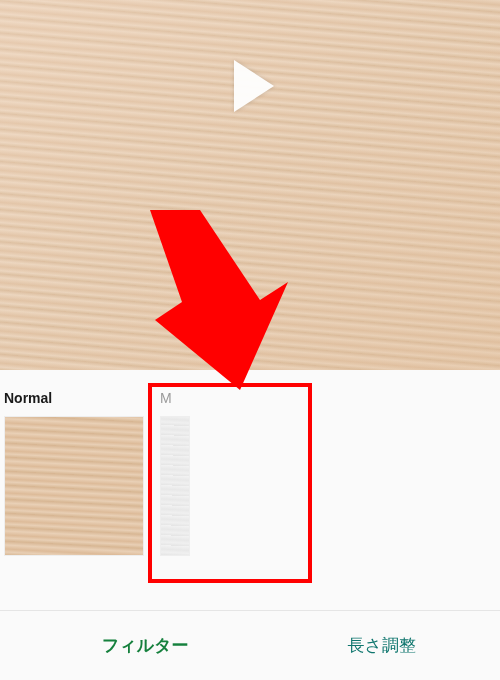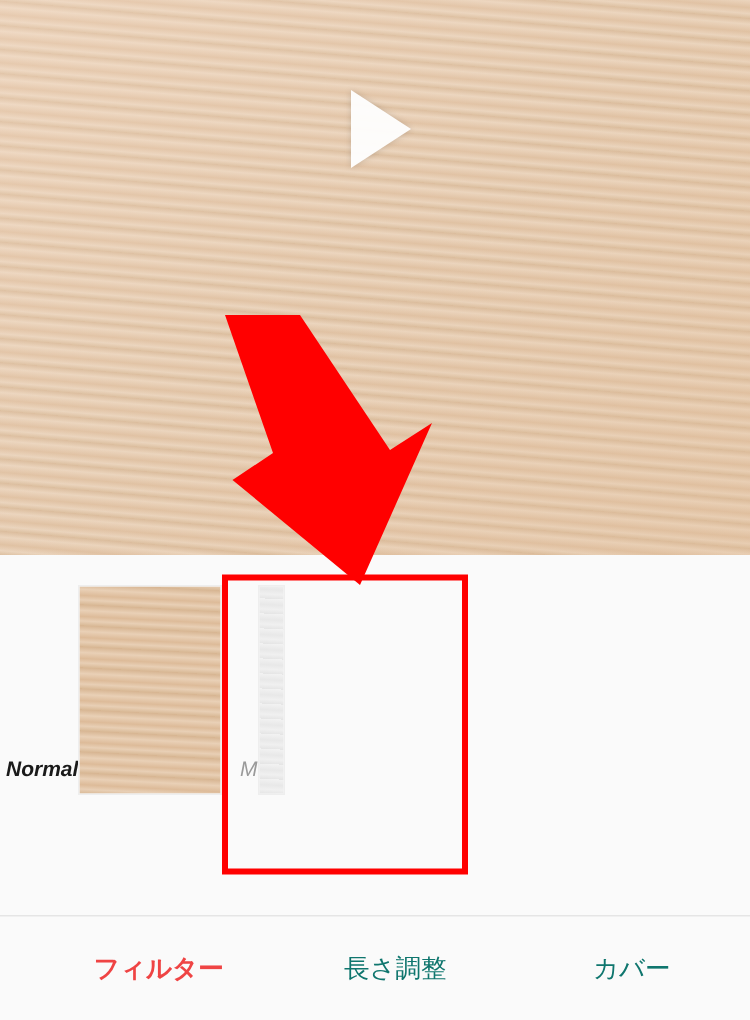--- a/index.html
+++ b/index.html
@@ -40,25 +40,24 @@
     overflow: hidden;
   }
   .filters-row {
     display: flex;
     gap: 12px;
     padding: 0 4px;
     align-items: flex-start;
   }
   .filter-item {
     display: flex;
-    flex-direction: row;
-    align-items: flex-end;
+    flex-direction: column;
+    align-items: flex-start;
     width: 144px;
     flex-shrink: 0;
-    font-style: italic;
   }
   .filter-label {
     font-size: 14px;
     margin-bottom: 10px;
     color: #9a9a9a;
     font-weight: 400;
   }
   .filter-label.selected {
     color: #1a1a1a;
     font-weight: 600;
@@ -105,21 +104,21 @@
     flex: 1;
     display: flex;
     align-items: center;
     justify-content: center;
     font-size: 17px;
     color: #0f766e;
     font-weight: 500;
     cursor: pointer;
   }
   .tab.active {
-    color: #ef4444;
+    color: #15803d;
     font-weight: 700;
     padding-left: 27px;
   }
 </style>
 </head>
 <body>
 
 <div class="preview-area">
   <div class="play-button"></div>
 </div>
@@ -133,21 +132,20 @@
     <div class="filter-item" style="width:30px">
       <div class="filter-label">M</div>
       <div class="filter-thumb thumb-next" style="width:30px"></div>
     </div>
   </div>
 </div>
 
 <div class="bottom-tabs">
   <div class="tab active">フィルター</div>
   <div class="tab">長さ調整</div>
-  <div class="tab">カバー</div>
 </div>
 
 <div class="highlight-box" style="left:148px; top:383px; width:164px; height:200px;"></div>
 
 <svg class="arrow-svg" style="left:120px; top:200px; width:180px; height:200px;" viewBox="0 0 180 200">
   <g fill="#ff0000">
     <polygon points="30,10 80,10 140,100 168,82 120,190 35,120 62,102"></polygon>
   </g>
 </svg>
 

